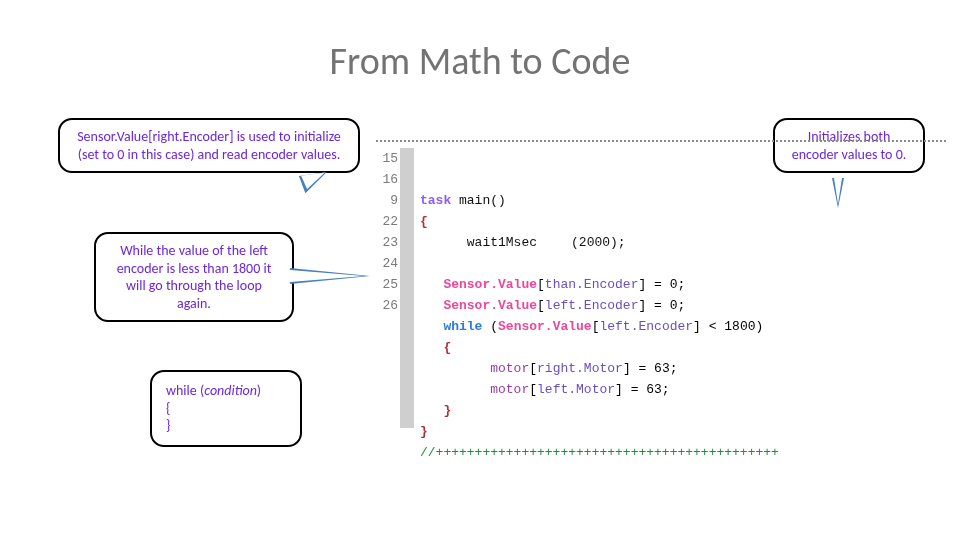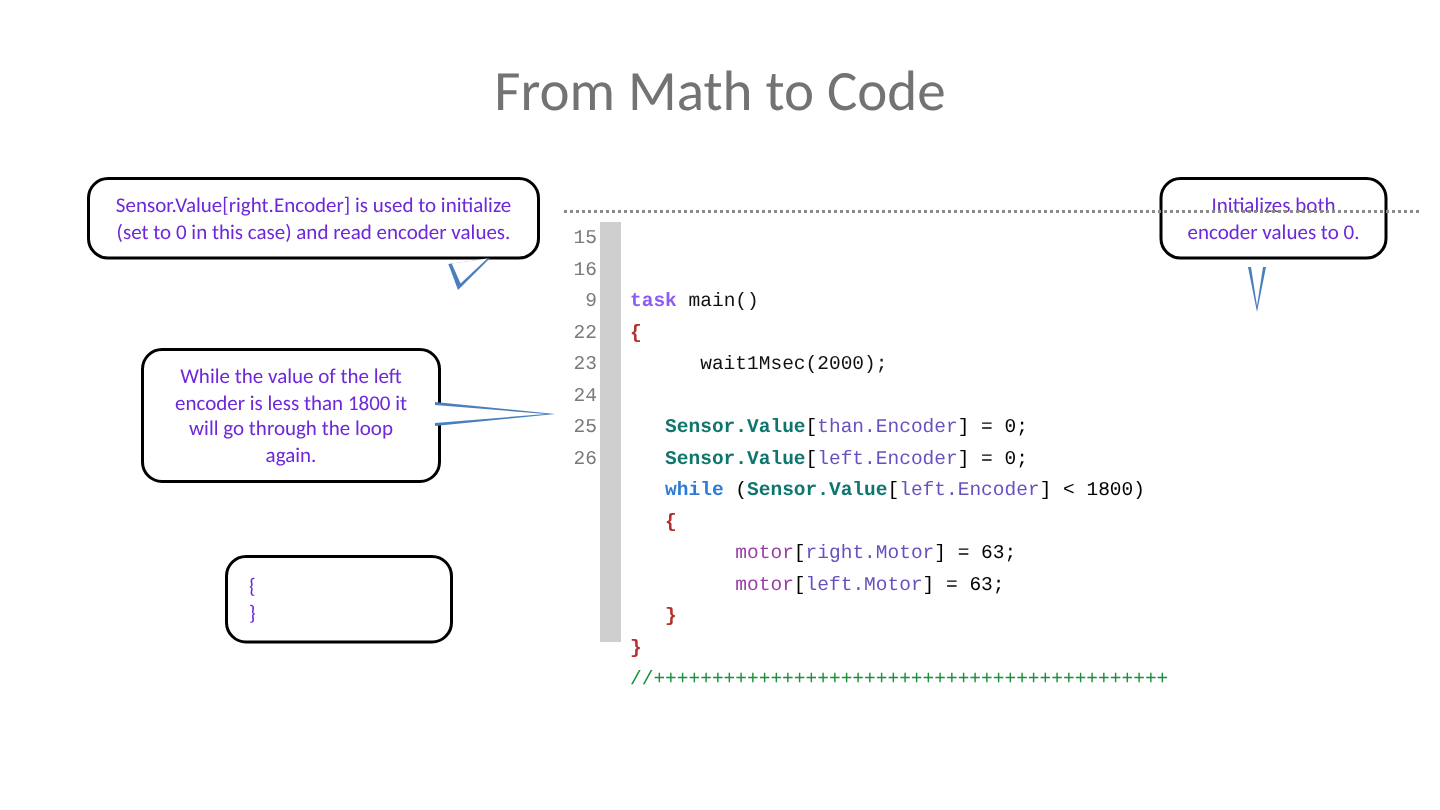--- a/index.html
+++ b/index.html
@@ -121,44 +121,47 @@
     position: absolute;
     top: 8px;
     left: 44px;
     font-family: Consolas, "Courier New", monospace;
     font-size: 13px;
     line-height: 21px;
     white-space: pre;
   }
   .kw-task { color: #8b5cf6; font-weight: bold; }
   .fn { color: #111; margin-top: 20px; }
-  .sensor { color: #0f766e; font-weight: bold; }
+  .sensor { color: #ec4899; font-weight: bold; }
   .enc { color: #6a4fbf; }
   .brace { color: #b23030; font-weight: bold; }
   .kw-while { color: #2e7bd6; font-weight: bold; }
-  .num { color: #111; }
+  .num { color: #111; margin-left: 34px; }
   .motor { color: #9a3da8; }
   .motorName { color: #6a4fbf; }
   .comment { color: #1a8f3c; }
   .paren { color: #111; }
 </style>
 </head>
 <body>
 
 <div class="title">From Math to Code</div>
 
 <div class="callout c1">Sensor.Value[right.Encoder] is used to initialize (set to 0 in this case) and read encoder values.</div>
 <div class="tail t1"></div>
 <div class="tail t1b"></div>
 
 <div class="callout c2">While the value of the left encoder is less than 1800 it will go through the loop again.</div>
 <div class="tail t2"></div>
 <div class="tail t2b"></div>
 
 <div class="callout c3">
+  <div class="syntax-line">
+    <span>while (</span><span class="syntax-italic">condition</span><span>)</span>
+  </div>
   <div class="syntax-line">{</div>
   <div class="syntax-line">}</div>
 </div>
 
 <div class="callout c4">Initializes both encoder values to 0.</div>
 <div class="tail t4"></div>
 <div class="tail t4b"></div>
 
 <div class="code-region">
   <div class="dotted-top"></div>

